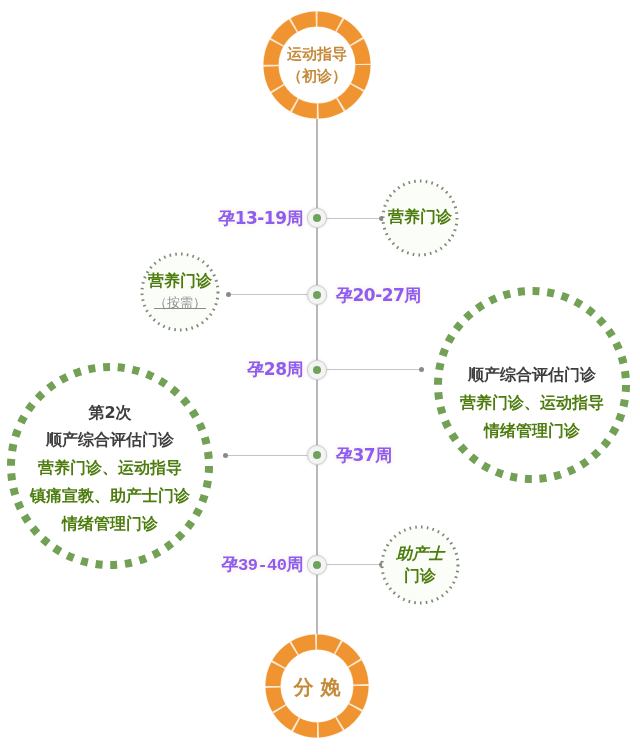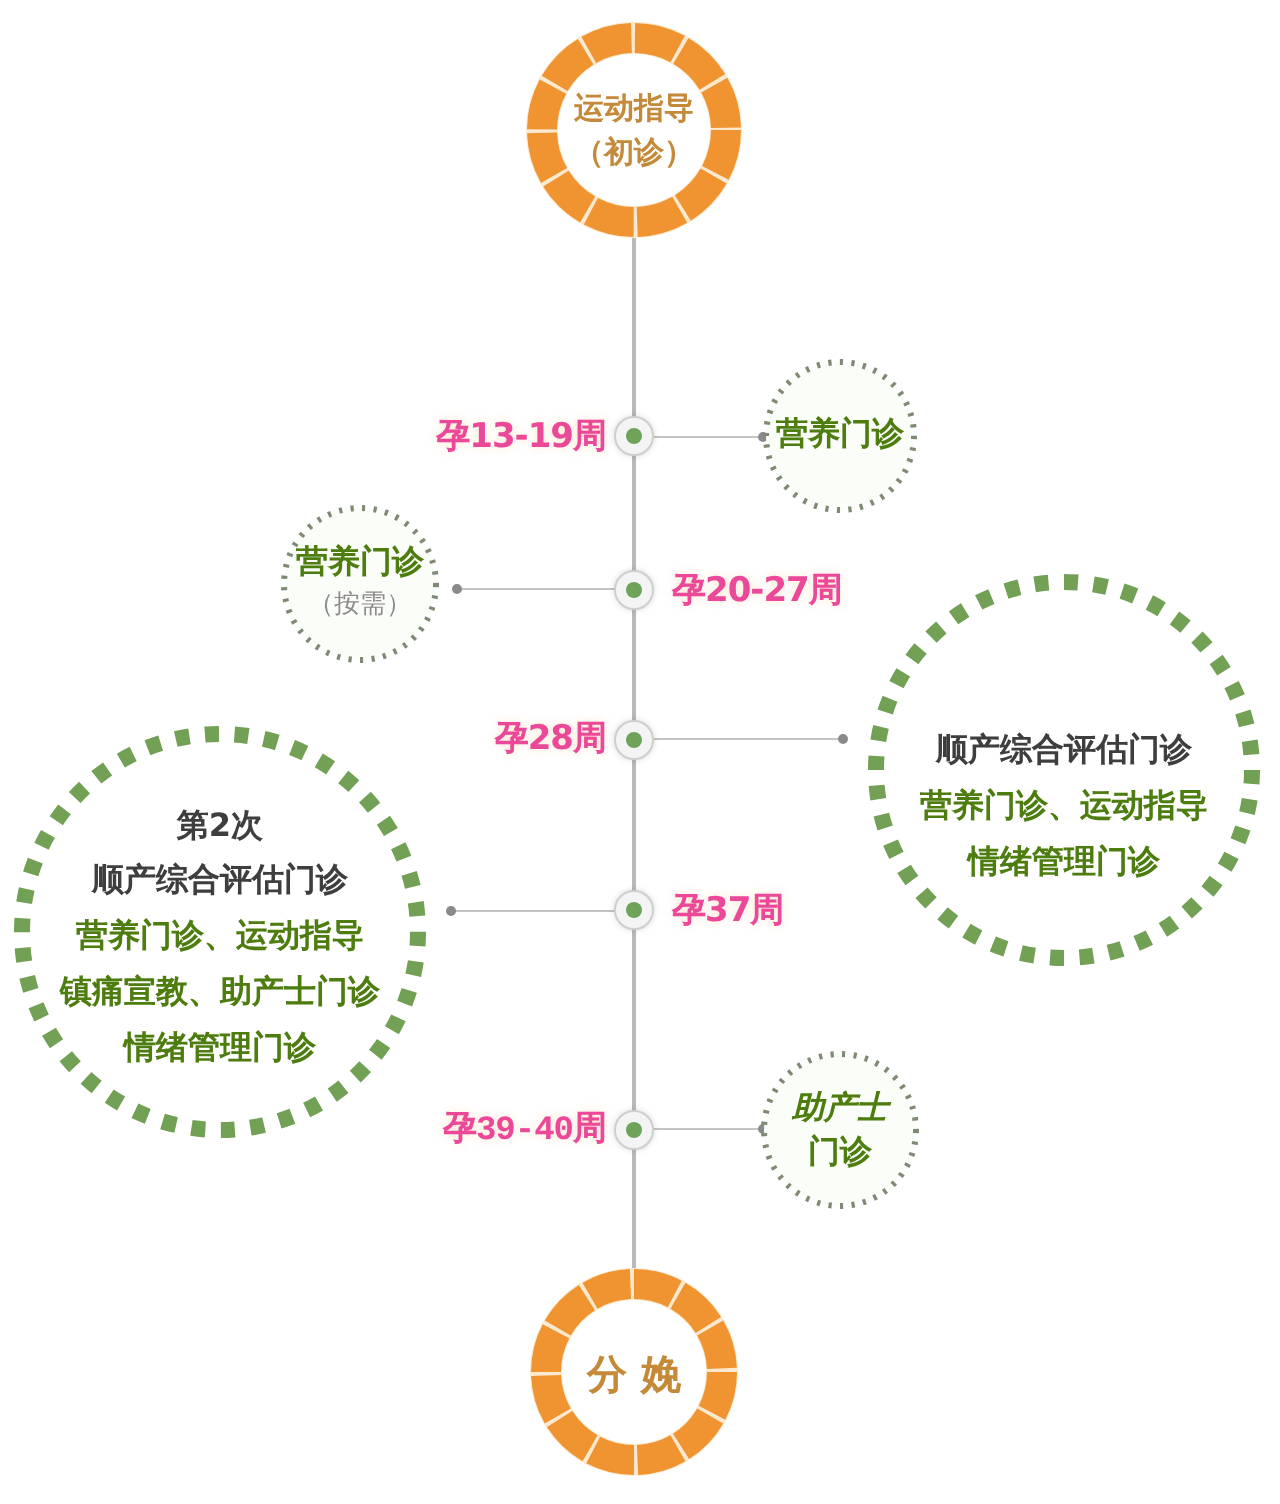--- a/index.html
+++ b/index.html
@@ -18,21 +18,21 @@
     position: absolute; width: 18px; height: 18px; border-radius: 50%;
     background: #f4f4f4; border: 1px solid #cfcfcf;
     box-shadow: 0 0 3px rgba(0,0,0,0.15);
     transform: translate(-50%, -50%);
   }
   .node::after {
     content: ""; position: absolute; left: 5px; top: 5px; width: 8px; height: 8px;
     border-radius: 50%; background: #6fa35a;
   }
   .week {
-    position: absolute; color: #ec4899; font-size: 17px; font-weight: bold;
+    position: absolute; color: #8b5cf6; font-size: 17px; font-weight: bold;
     white-space: nowrap; text-shadow: 0 0 4px rgba(240,180,110,0.35);
     transform: translateY(-50%); letter-spacing: -0.5px;
   }
   .week.right { text-align: right; }
   .orange-ring { position: absolute; transform: translate(-50%, -50%); }
   .orange-text {
     position: absolute; left: 0; right: 0; text-align: center; color: #c48a3a;
     font-weight: bold;
   }
   .green-circle { position: absolute; transform: translate(-50%, -50%); }
@@ -80,21 +80,21 @@
 
 <div class="week" style="left:336px; top:295px;">孕20-27周</div>
 <div class="hline" style="left:229px; top:294px; width:80px;"></div>
 <div class="hdot" style="left:226px; top:292px;"></div>
 <div class="node" style="left:317px; top:295px;"></div>
 <div class="green-circle" style="left:180px; top:292px; width:82px; height:82px;">
   <svg width="82" height="82" viewBox="0 0 82 82">
     <circle cx="41" cy="41" r="38" fill="#fbfdf8" stroke="#7e8a74" stroke-width="3" stroke-dasharray="1.6 4.2"></circle>
   </svg>
   <div class="circle-text g" style="top:22px; font-size:16px;">营养门诊</div>
-  <div class="circle-text gy" style="top:45px; font-size:13px;">（按需）</div>
+  <div class="circle-text gy" style="top:45px; font-size:13px;text-decoration:underline;">（按需）</div>
 </div>
 
 <div class="week right" style="right:337px; top:369px;">孕28周</div>
 <div class="hline" style="left:326px; top:369px; width:96px;"></div>
 <div class="hdot" style="left:419px; top:367px;"></div>
 <div class="node" style="left:317px; top:370px;"></div>
 <div class="green-circle" style="left:532px; top:385px; width:200px; height:200px;">
   <svg width="200" height="200" viewBox="0 0 200 200">
     <circle cx="100" cy="100" r="94" fill="#ffffff" stroke="#72a055" stroke-width="8" stroke-dasharray="7 7.76"></circle>
   </svg>

